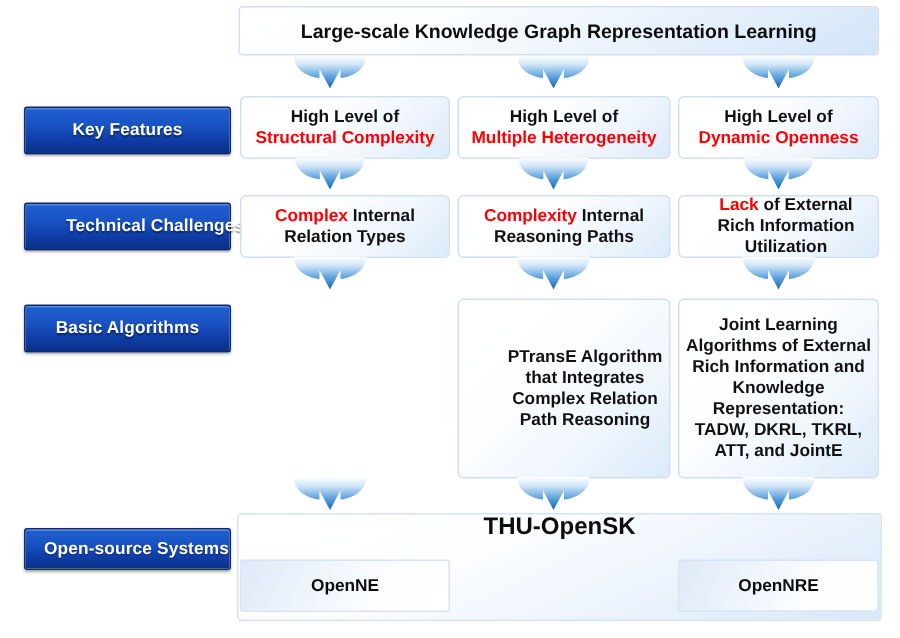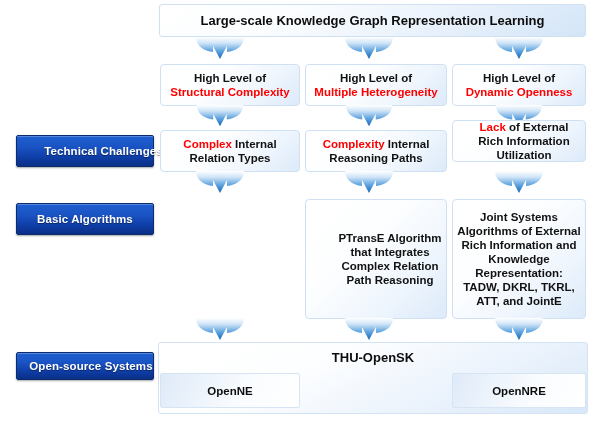--- a/index.html
+++ b/index.html
@@ -59,22 +59,22 @@
 
   .opensk-wrap{
     position:absolute;
     box-sizing:border-box;
     background:linear-gradient(155deg,#ffffff 0%,#fdfeff 34%,#eaf2fc 70%,#d8e8f8 100%);
     border:1px solid #d4e3f4;
     border-radius:3px;
   }
   .opensk-title{
     position:absolute;left:0;right:0;top:0;height:28px;
-    display:flex;align-items:center;justify-content:center;
-    font-weight:bold;font-size:13px;color:#0d0d0d;
+    display:flex;justify-content:center;
+    font-weight:bold;font-size:16px;color:#0d0d0d;
   }
 
   
   .arrow{position:absolute;}
   .arrow svg{display:block;}
 
   
   .sysbox{
     position:absolute;box-sizing:border-box;
     display:flex;align-items:center;justify-content:center;
@@ -110,20 +110,23 @@
     <svg width="48" height="30" viewBox="0 0 48 30">
       <path d="M0,0 C0,9 8,14 17,15 L17,9 L24,22 L31,9 L31,15 C40,14 48,9 48,0 Z" fill="url(#ag1)"></path>
     </svg>
   </div>
   <div class="arrow" style="left:495px;top:37px;">
     <svg width="48" height="30" viewBox="0 0 48 30">
       <path d="M0,0 C0,9 8,14 17,15 L17,9 L24,22 L31,9 L31,15 C40,14 48,9 48,0 Z" fill="url(#ag1)"></path>
     </svg>
   </div>
 
+  <div class="navy-label" style="left:16px;top:71px;width:138px;height:32px;">
+    <span>Key Features</span>
+  </div>
 
   <div class="lbox" style="left:160px;top:64px;width:140px;height:42px;">
     <div>
       <span>High Level of</span><br>
       <span class="red">Structural Complexity</span>
     </div>
   </div>
   <div class="lbox" style="left:305px;top:64px;width:142px;height:42px;">
     <div>
       <span>High Level of</span><br>
@@ -160,21 +163,21 @@
   <div class="lbox" style="left:160px;top:130px;width:140px;height:42px;">
     <div>
       <span class="red">Complex</span><span> Internal Relation Types</span>
     </div>
   </div>
   <div class="lbox" style="left:305px;top:130px;width:142px;height:42px;">
     <div>
       <span class="red">Complexity</span><span> Internal Reasoning Paths</span>
     </div>
   </div>
-  <div class="lbox" style="left:452px;top:120px;width:134px;height:42px;padding-left:14px;">
+  <div class="lbox" style="left:452px;top:130px;width:134px;height:42px;padding-left:14px;">
     <div>
       <span class="red">Lack</span><span> of External Rich Information Utilization</span>
     </div>
   </div>
 
   <div class="arrow" style="left:196px;top:171px;">
     <svg width="48" height="30" viewBox="0 0 48 30">
         <path d="M0,0 C0,9 8,14 17,15 L17,9 L24,22 L31,9 L31,15 C40,14 48,9 48,0 Z" fill="url(#ag1)"></path>
       </svg>
   </div>
@@ -190,21 +193,21 @@
   </div>
 
   <div class="navy-label" style="left:16px;top:203px;width:138px;height:32px;">
     <span>Basic Algorithms</span>
   </div>
 
   <div class="lbox" style="left:305px;top:199px;width:142px;height:120px;padding-left:32px;">
     <span>PTransE Algorithm that Integrates Complex Relation Path Reasoning</span>
   </div>
   <div class="lbox" style="left:452px;top:199px;width:134px;height:120px;">
-    <span>Joint Systems Algorithms of External Rich Information and Knowledge Representation: TADW, DKRL, TKRL, ATT, and JointE</span>
+    <span>Joint Learning Algorithms of External Rich Information and Knowledge Representation: TADW, DKRL, TKRL, ATT, and JointE</span>
   </div>
 
   <div class="arrow" style="left:196px;top:318px;">
     <svg width="48" height="30" viewBox="0 0 48 30">
         <path d="M0,0 C0,9 8,14 17,15 L17,9 L24,22 L31,9 L31,15 C40,14 48,9 48,0 Z" fill="url(#ag1)"></path>
       </svg>
   </div>
   <div class="arrow" style="left:345px;top:318px;">
     <svg width="48" height="30" viewBox="0 0 48 30">
         <path d="M0,0 C0,9 8,14 17,15 L17,9 L24,22 L31,9 L31,15 C40,14 48,9 48,0 Z" fill="url(#ag1)"></path>

